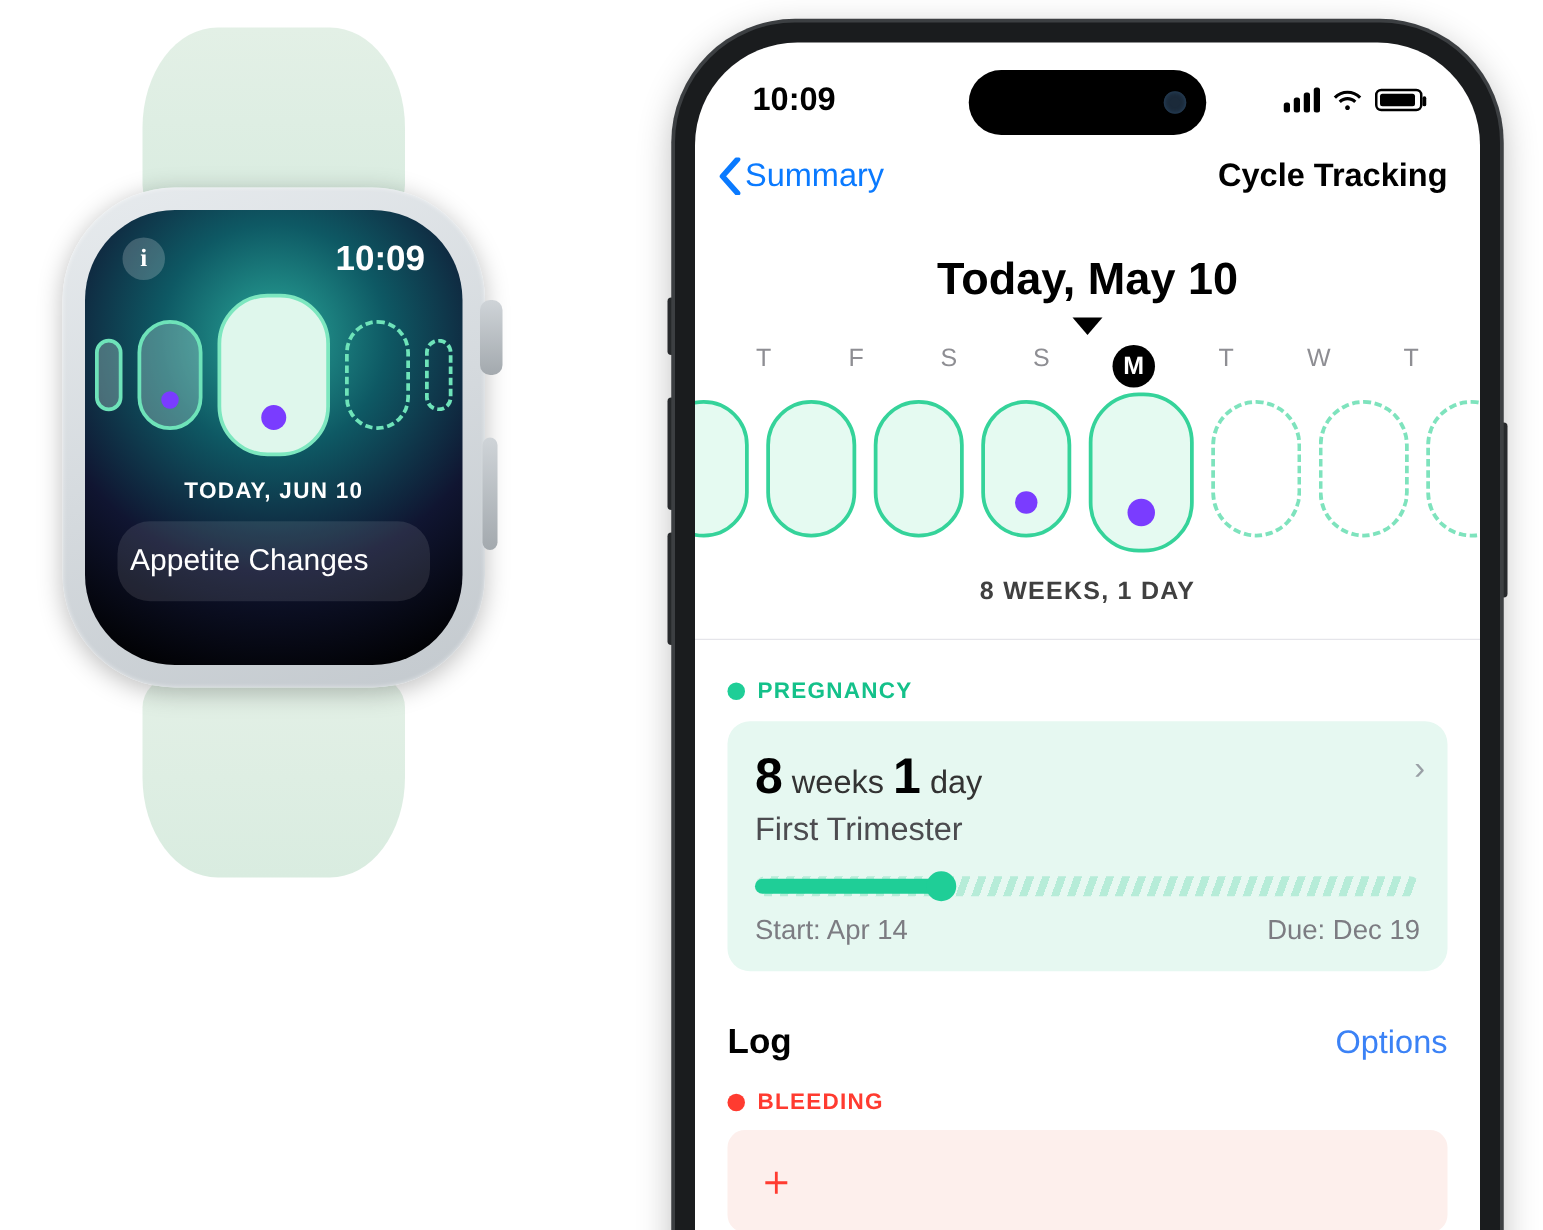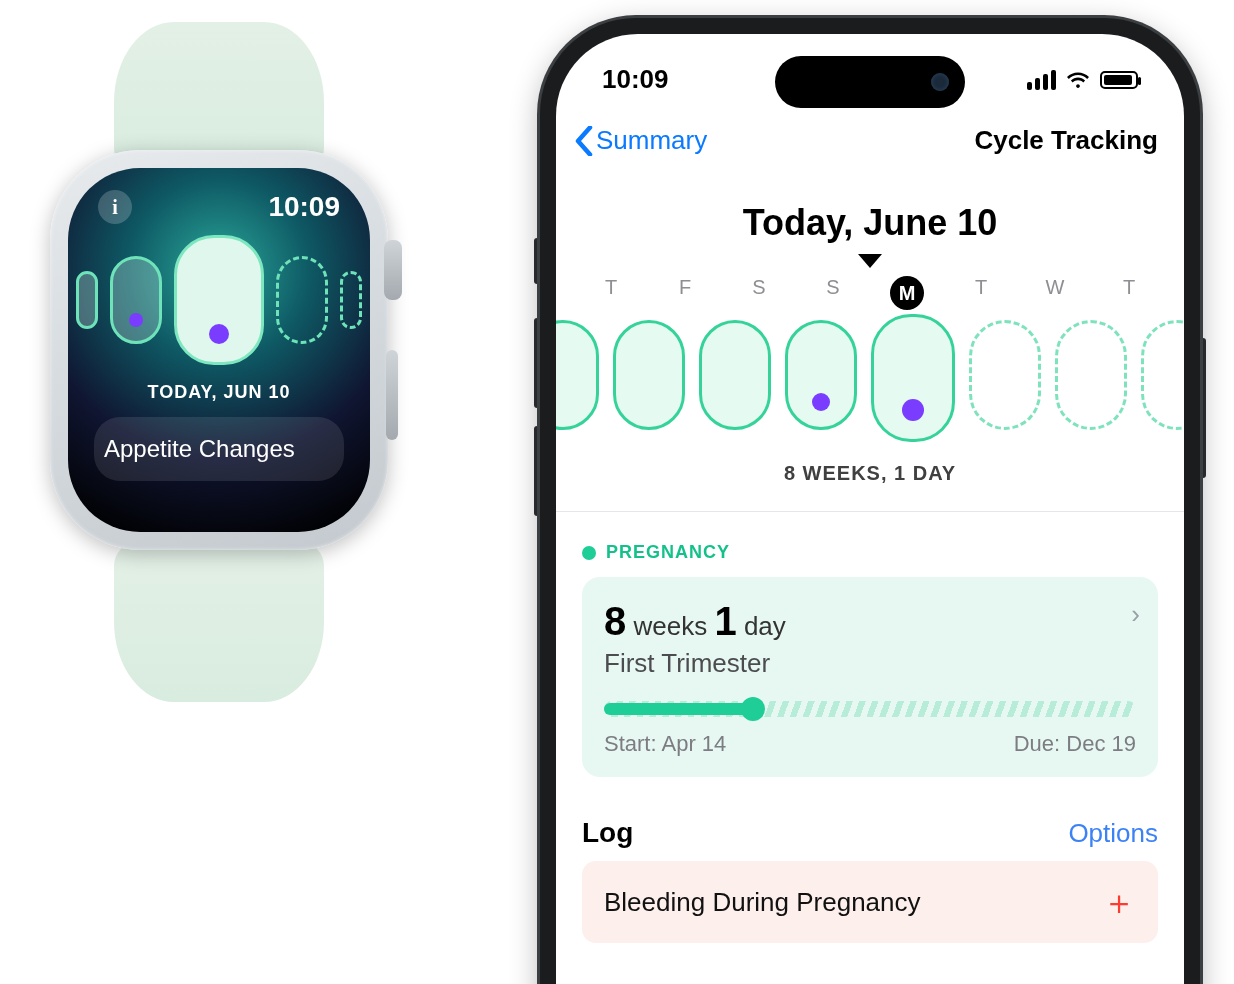--- a/index.html
+++ b/index.html
@@ -330,21 +330,21 @@
       <div class="nav-row">
         <div class="nav-back">
           <svg viewBox="0 0 12 20">
               <path d="M10 1 2 10l8 9" fill="none" stroke="#0a7aff" stroke-width="3" stroke-linecap="round" stroke-linejoin="round"></path>
             </svg>
           <span>Summary</span>
         </div>
         <div class="nav-title">Cycle Tracking</div>
       </div>
 
-      <div class="today-head">Today, June 10</div>
+      <div class="today-head">Today, May 10</div>
       <div class="pointer"></div>
 
       <div class="dow-row" id="dow-row">
           <div class="cell">T</div>
           <div class="cell">F</div>
           <div class="cell">S</div>
           <div class="cell">S</div>
           <div class="cell"><span class="today-badge">M</span></div>
           <div class="cell">T</div>
           <div class="cell">W</div>
@@ -394,22 +394,25 @@
             <span>Start: Apr 14</span>
             <span>Due: Dec 19</span>
           </div>
         </div>
 
         <div class="log-head">
           <h2>Log</h2>
           <div class="opt">Options</div>
         </div>
 
+        <div class="sec-label bleed">
+          <span class="sdot"></span>
+          <span>BLEEDING</span>
+        </div>
 
         <div class="bleed-row">
-          <span>Bleeding During Pregnancy</span>
           <span class="plus">＋</span>
         </div>
       </div>
 
     </div>
   </div>
 </div>
 
 </body></html>

